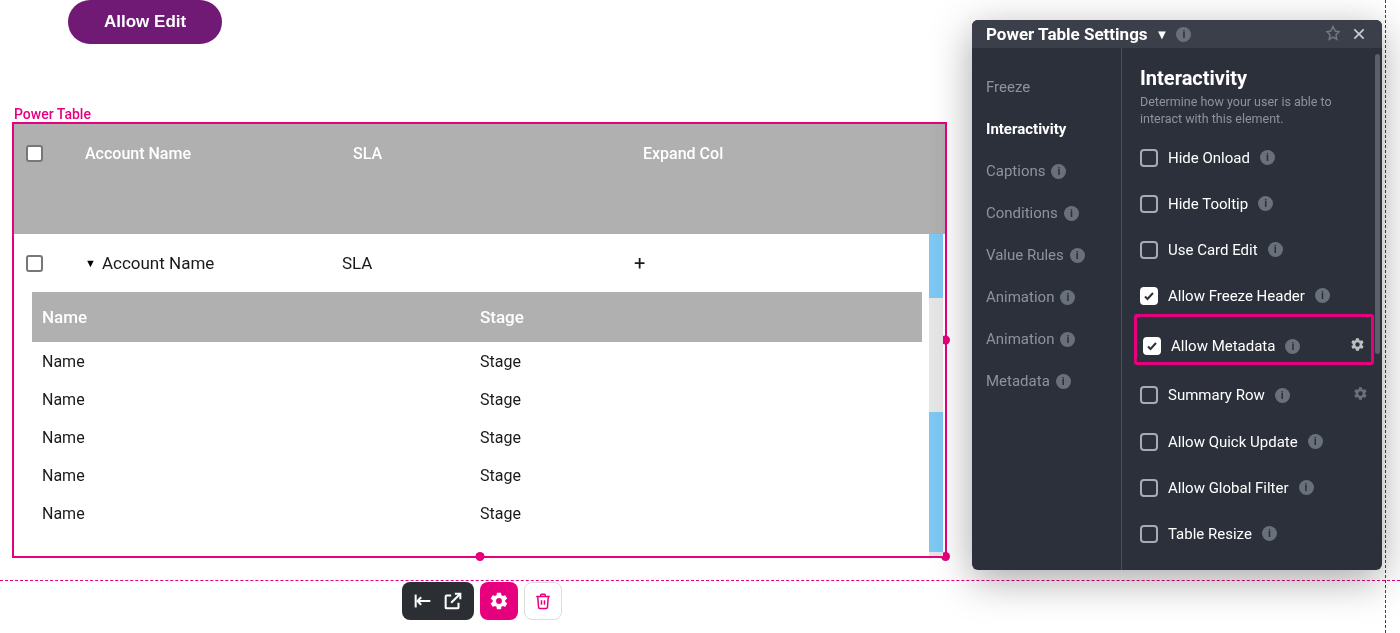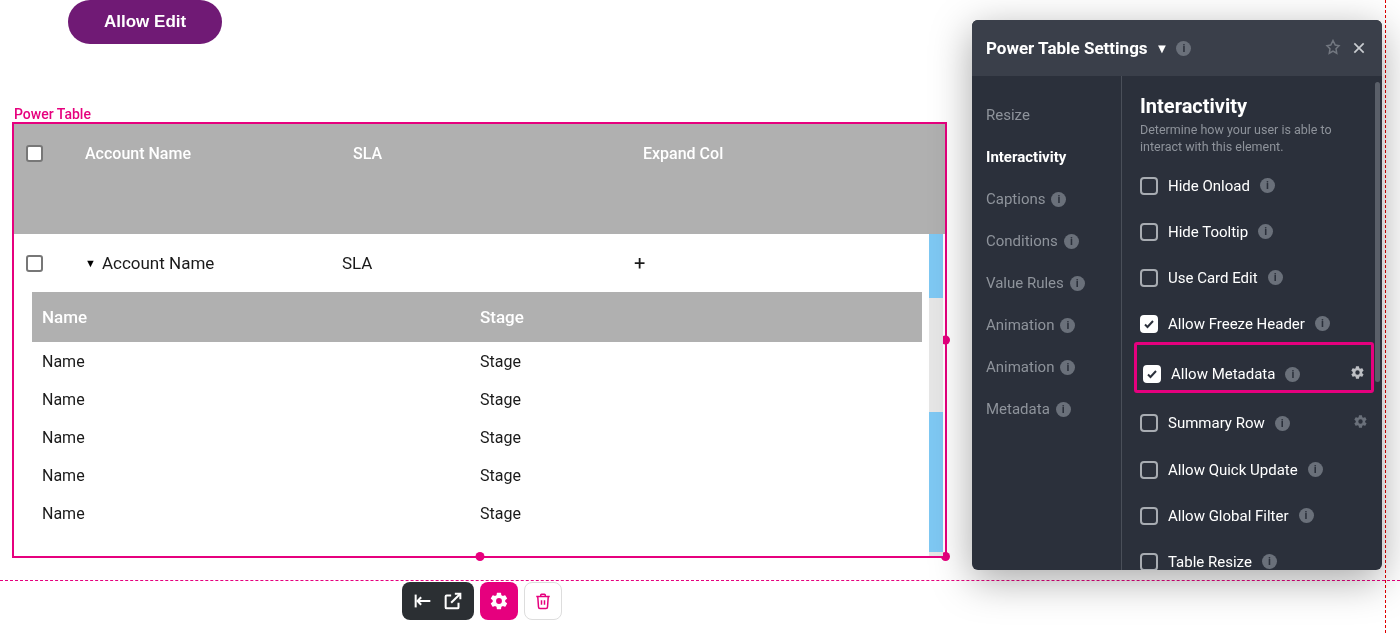--- a/index.html
+++ b/index.html
@@ -210,21 +210,21 @@
     background: #2B303B;
     border-radius: 6px;
     box-shadow: 0 10px 40px rgba(0,0,0,0.35);
     color: #d8dadd;
     overflow: hidden;
     display: flex;
     flex-direction: column;
   }
   .panel-header {
     background: #3A3F4A;
-    height: 56px;
+    height: 28px;
     display: flex;
     align-items: center;
     padding: 0 14px;
     gap: 8px;
     font-size: 17px;
     font-weight: 700;
     color: #fff;
   }
   .panel-header .spacer { flex: 1; }
   .info-dot {
@@ -403,21 +403,21 @@
     </span>
     <span class="close-icon">
       <svg viewBox="0 0 24 24" fill="none" stroke="currentColor" stroke-width="2.5">
           <line x1="5" y1="5" x2="19" y2="19"></line>
           <line x1="19" y1="5" x2="5" y2="19"></line>
         </svg>
     </span>
   </div>
   <div class="panel-body">
     <div class="panel-nav">
-      <div class="nav-item">Resize</div>
+      <div class="nav-item">Freeze</div>
       <div class="nav-item active">Interactivity</div>
       <div class="nav-item">
           <span>Captions</span>
           <span class="info-dot">i</span>
         </div>
       <div class="nav-item">
           <span>Conditions</span>
           <span class="info-dot">i</span>
         </div>
       <div class="nav-item">

